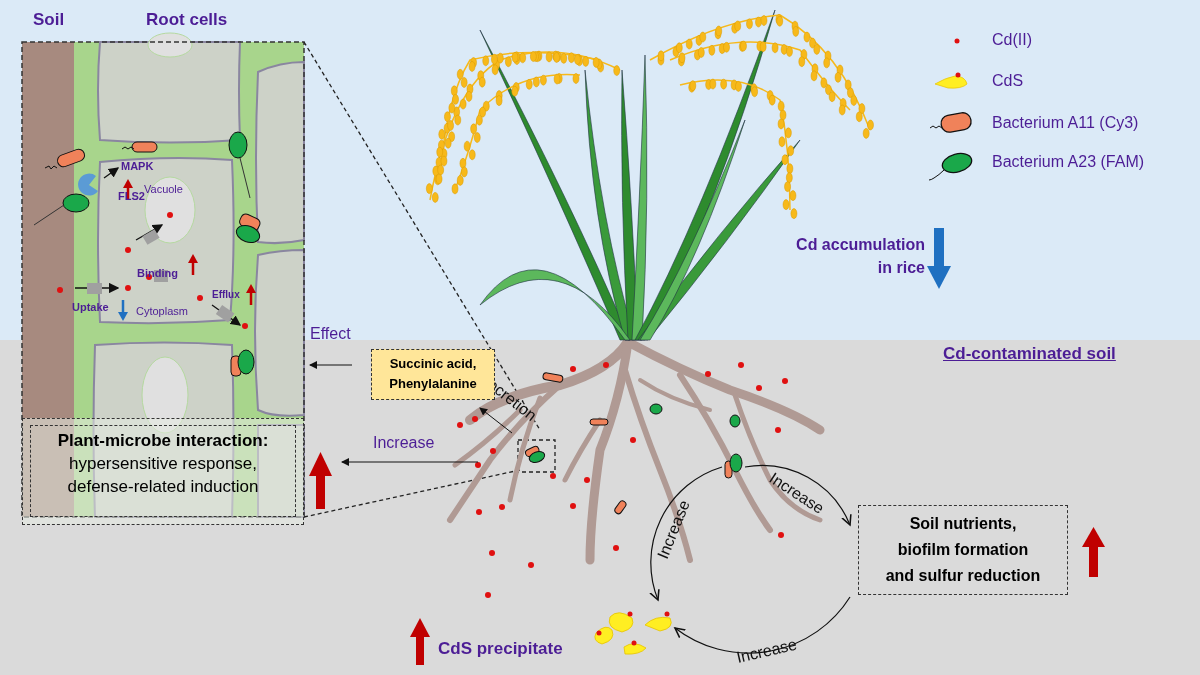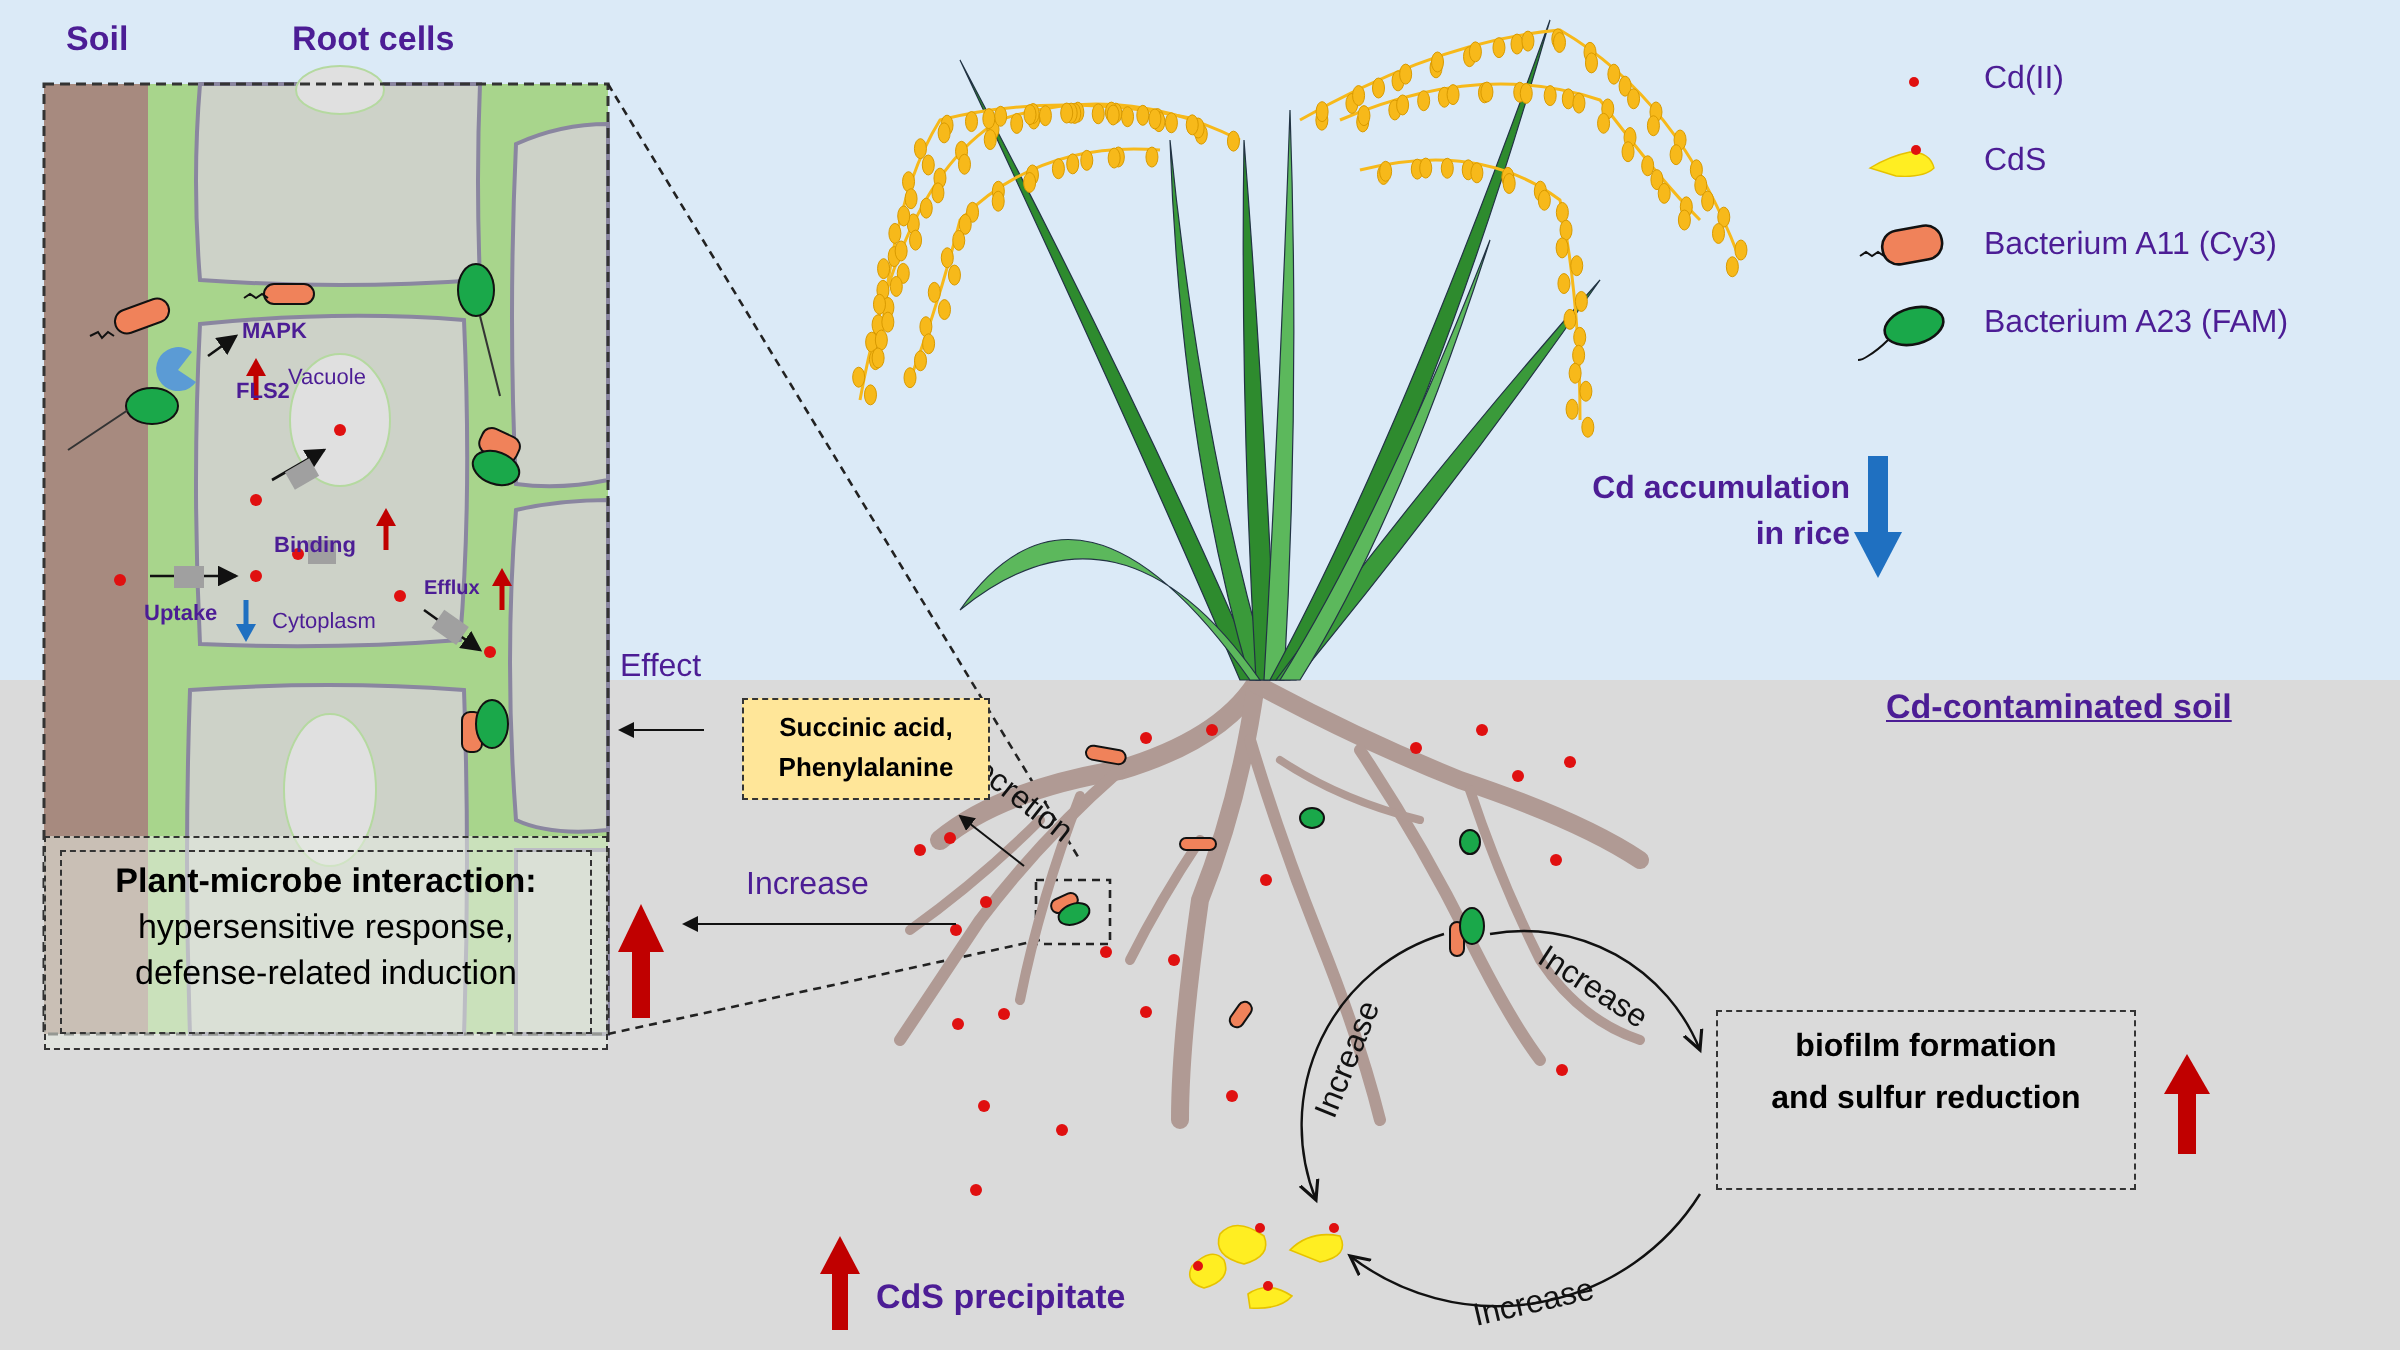--- a/index.html
+++ b/index.html
@@ -433,17 +433,18 @@
 <div class="lbl" style="left:310px;top:325px;font-size:16px;">Effect</div>
 
 <div class="box center" style="left:352px;top:349px;width:124px;height:51px;background:#ffe699;border-width:1.3px;font-weight:bold;font-size:13px;line-height:20px;padding-top:4px;margin-left:19px;">
   <div>Succinic acid,</div>
   <div>Phenylalanine</div>
 </div>
 
 <div class="lbl" style="left:373px;top:434px;font-size:16px;">Increase</div>
 
 <div class="box center" style="left:858px;top:505px;width:210px;height:90px;border-width:1.3px;font-weight:bold;font-size:16px;line-height:26px;padding-top:5px;">
+  <div>Soil nutrients,</div>
   <div>biofilm formation</div>
   <div>and sulfur reduction</div>
 </div>
 
 <div class="lbl bold" style="left:438px;top:639px;font-size:17px;">CdS precipitate</div>
 
 </body></html>

